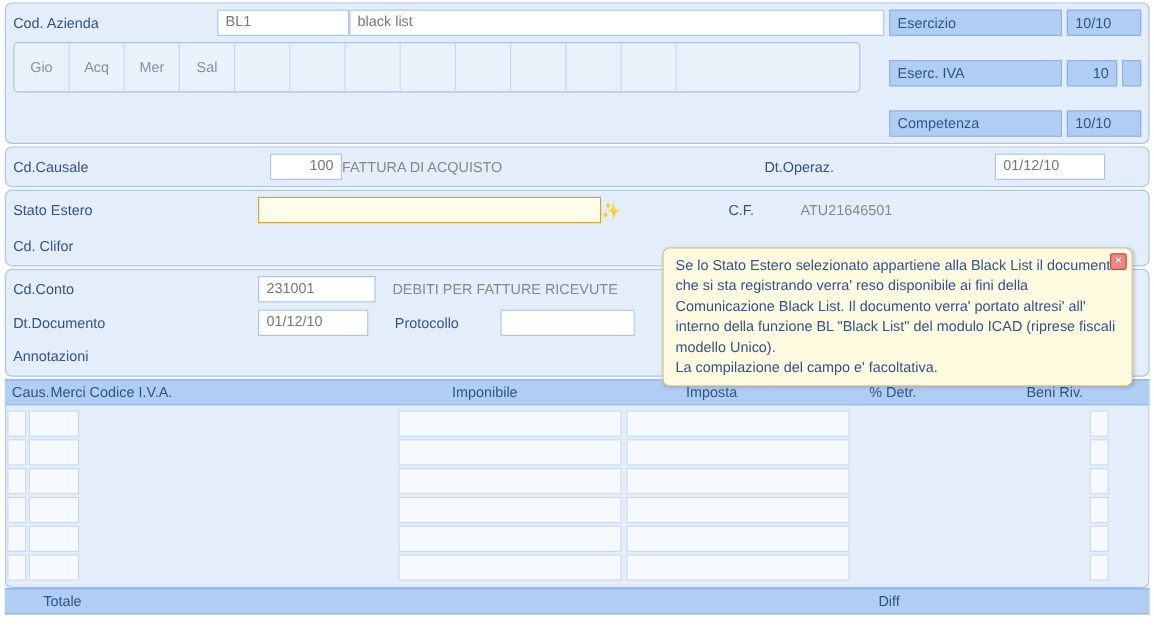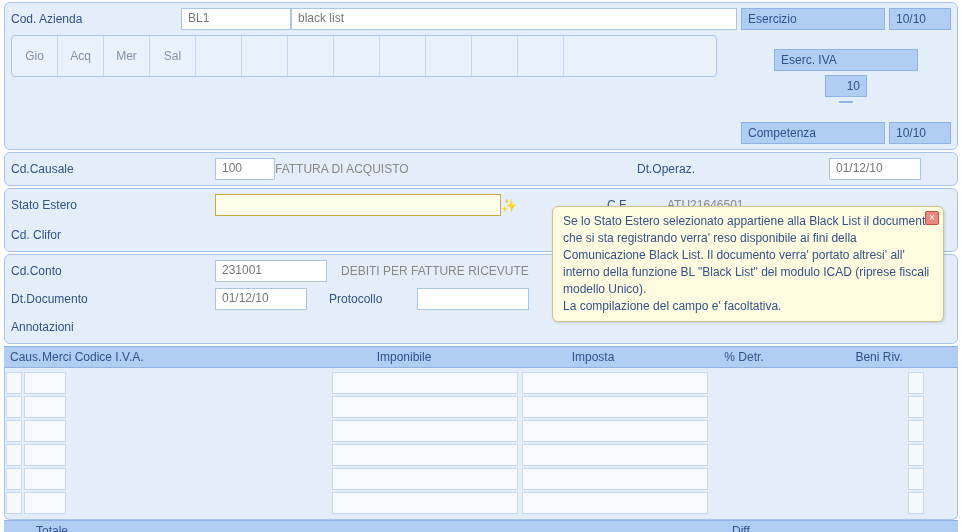--- a/index.html
+++ b/index.html
@@ -25,21 +25,21 @@
   .label { color: #32528a; font-size: 12px; }
   .val { color: #888; font-size: 12px; }
   .input {
     background: #fff;
     border: 1px solid #a9c5e8;
     height: 22px;
     padding: 2px 6px;
     font-size: 12px;
     color: #777;
   }
-  .input.right { text-align: left; }
+  .input.right { text-align: right; margin-left: 10px; }
   .highlight-input {
     background: #fffeea;
     border: 1px solid #d2a63f;
     height: 22px;
     flex: 1;
   }
   .hl-cell {
     background: #b0cdf3;
     border: 1px solid #8fb3e2;
     height: 22px;
@@ -175,21 +175,21 @@
       <div class="toolbar-btn"></div>
       <div class="toolbar-btn"></div>
     </div>
   </div>
 
   <div style="width:216px; display:flex; flex-direction:column; gap:18px;">
     <div class="row" style="gap:4px;">
       <div class="hl-cell" style="width:144px;">Esercizio</div>
       <div class="hl-cell" style="flex:1;">10/10</div>
     </div>
-    <div class="row" style="gap:4px;flex-direction:column;">
+    <div class="row" style="gap:4px;">
       <div class="hl-cell" style="width:144px;">Eserc. IVA</div>
       <div class="hl-cell right" style="width:42px;">10</div>
       <div class="hl-cell" style="flex:1;"></div>
     </div>
     <div class="row" style="gap:4px;">
       <div class="hl-cell" style="width:144px;">Competenza</div>
       <div class="hl-cell" style="flex:1;">10/10</div>
     </div>
   </div>
 </div>
@@ -215,21 +215,21 @@
     <div class="val" style="flex:1;">ATU21646501</div>
   </div>
   <div class="row" style="margin-top:6px;">
     <div class="label" style="width:204px;">Cd. Clifor</div>
   </div>
 </div>
 
 <div class="panel">
   <div class="row" style="gap:0;">
     <div class="label" style="width:204px;">Cd.Conto</div>
-    <div class="input" style="width:112px;">231001</div>
+    <div class="input" style="width:98px;">231001</div>
     <div class="val" style="padding-left:14px; flex:1;">DEBITI PER FATTURE RICEVUTE</div>
   </div>
   <div class="row" style="gap:0; margin-top:4px;">
     <div class="label" style="width:204px;">Dt.Documento</div>
     <div class="input" style="width:92px;">01/12/10</div>
     <div class="label" style="width:110px; padding-left:22px;">Protocollo</div>
     <div class="input" style="width:112px;"></div>
   </div>
   <div class="row" style="gap:0; margin-top:4px;">
     <div class="label" style="width:204px;">Annotazioni</div>

